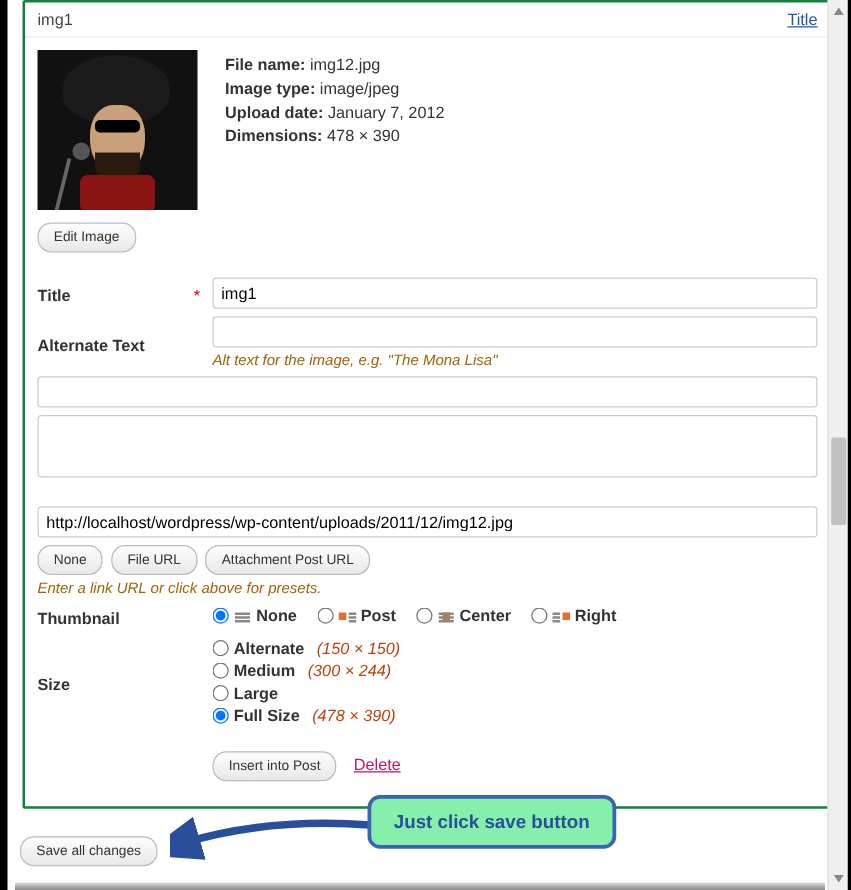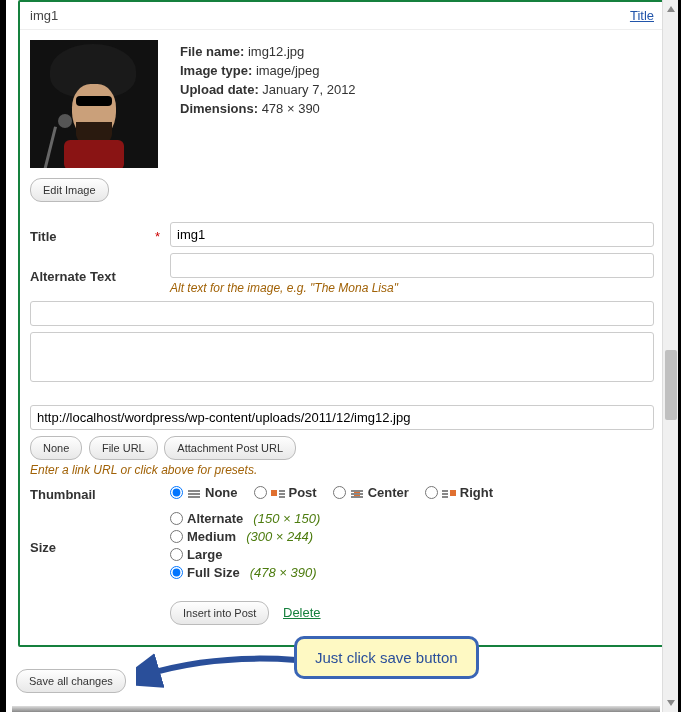--- a/index.html
+++ b/index.html
@@ -137,36 +137,37 @@
   .align-ico { display:inline-block; width:14px; height:10px; position:relative; }
   .align-ico::before { content:""; position:absolute; width:6px; height:6px; background:#e07030; top:2px; }
   .align-ico::after { content:""; position:absolute; width:6px; height:2px; background:#888; top:2px; box-shadow: 0 3px 0 #888, 0 6px 0 #888; }
   .ai-none::before { display:none; }
   .ai-none::after { left:1px; width:12px; }
   .ai-left::before { left:0; } .ai-left::after { left:8px; }
   .ai-center::before { left:4px; } .ai-center::after { left:1px; width:12px; }
   .ai-right::before { left:8px; } .ai-right::after { left:0; }
 
   .size-opts .radio-opt { display: flex; margin: 3px 0; }
-  .dim { color: #4d7c0f; font-style: italic; margin-left: 6px; }
+  .dim { color: #c2410c; font-style: italic; margin-left: 6px; }
   .actions-row { margin-top: 12px; }
-  .delete-link { color: #15803d; text-decoration: underline; margin-left: 10px; cursor: pointer; }
+  .delete-link { color: #be185d; text-decoration: underline; margin-left: 10px; cursor: pointer; }
   .save-bar { margin: 22px 0 0 10px; }
 
   .callout {
     position: absolute;
     left: 288px;
     top: 636px;
-    background: #fef9c3;
+    background: #86efac;
     border: 3px solid #3a65b5;
     border-radius: 10px;
     padding: 10px 18px;
     color: #2a4f9a;
     font-size: 15px;
     z-index: 5;
+    font-weight: bold;
   }
   .arrow-svg {
     position: absolute;
     left: 130px;
     top: 644px;
     z-index: 4;
   }
   .bottom-shadow {
     position: absolute;
     left: 6px; right: 18px; bottom: 0;

